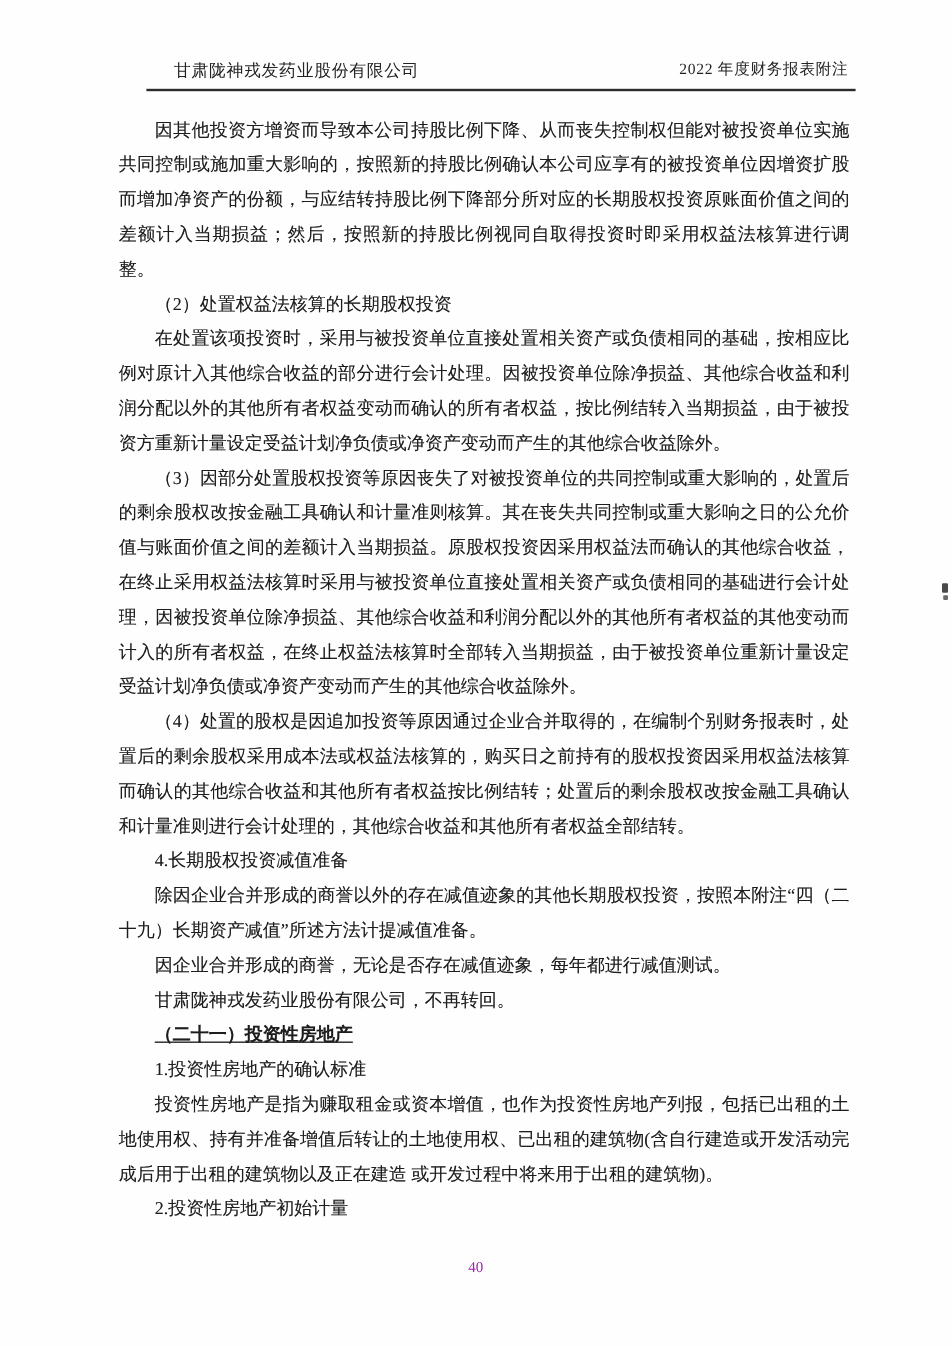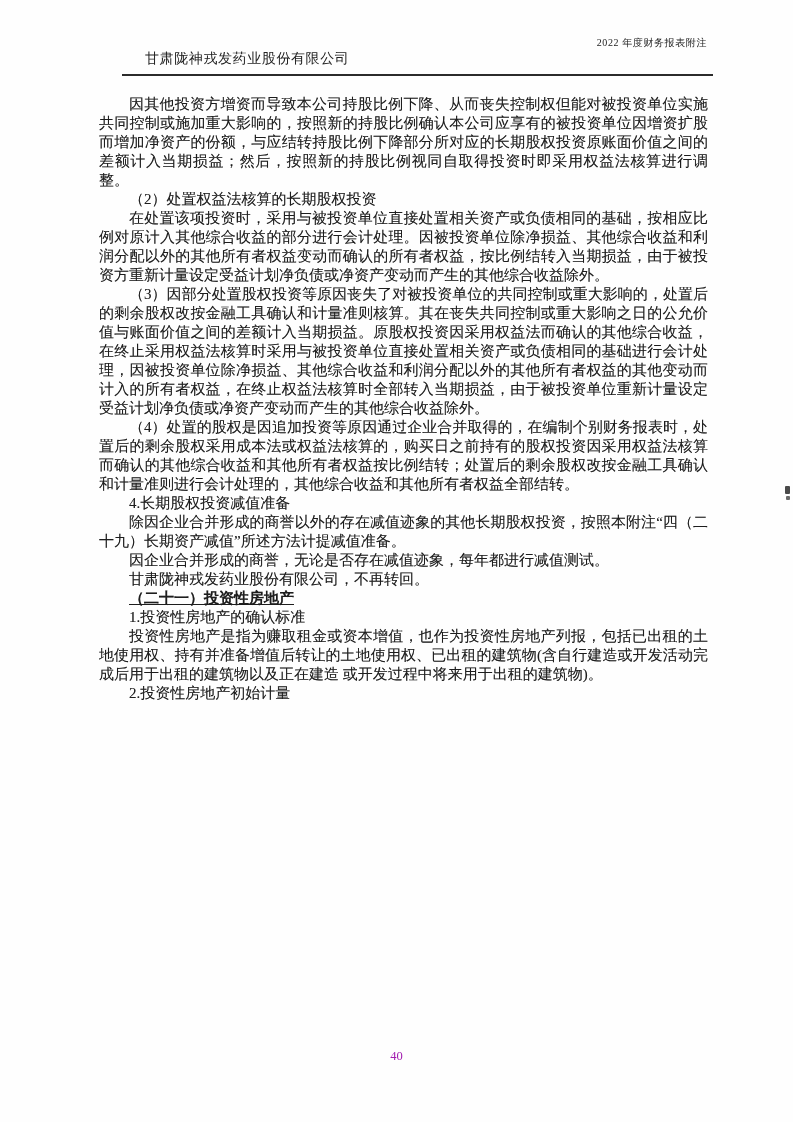--- a/index.html
+++ b/index.html
@@ -22,42 +22,42 @@
     left: 145px;
     top: 50px;
     font-size: 14px;
     letter-spacing: 0.6px;
     white-space: nowrap;
     color: #222;
   }
   .header-title {
     position: absolute;
     right: 86px;
-    top: 36px;
-    font-size: 10px;
+    top: 49px;
+    font-size: 13px;
     letter-spacing: 0.6px;
     white-space: nowrap;
     color: #222;
   }
   .header-rule {
     position: absolute;
     left: 122px;
     top: 74px;
     width: 591px;
     height: 2px;
     background: #2b2b2b;
   }
   
   .doc-body {
     position: absolute;
     left: 99px;
     top: 95px;
     width: 609px;
     font-size: 15px;
-    line-height: 19px;
+    line-height: 29px;
     text-align: justify;
     text-shadow: 0 0 0.5px rgba(0,0,0,0.35);
   }
   .doc-body p {
     margin: 0;
     text-indent: 2em;
   }
   .doc-body p.heading {
     text-align: left;
   }

